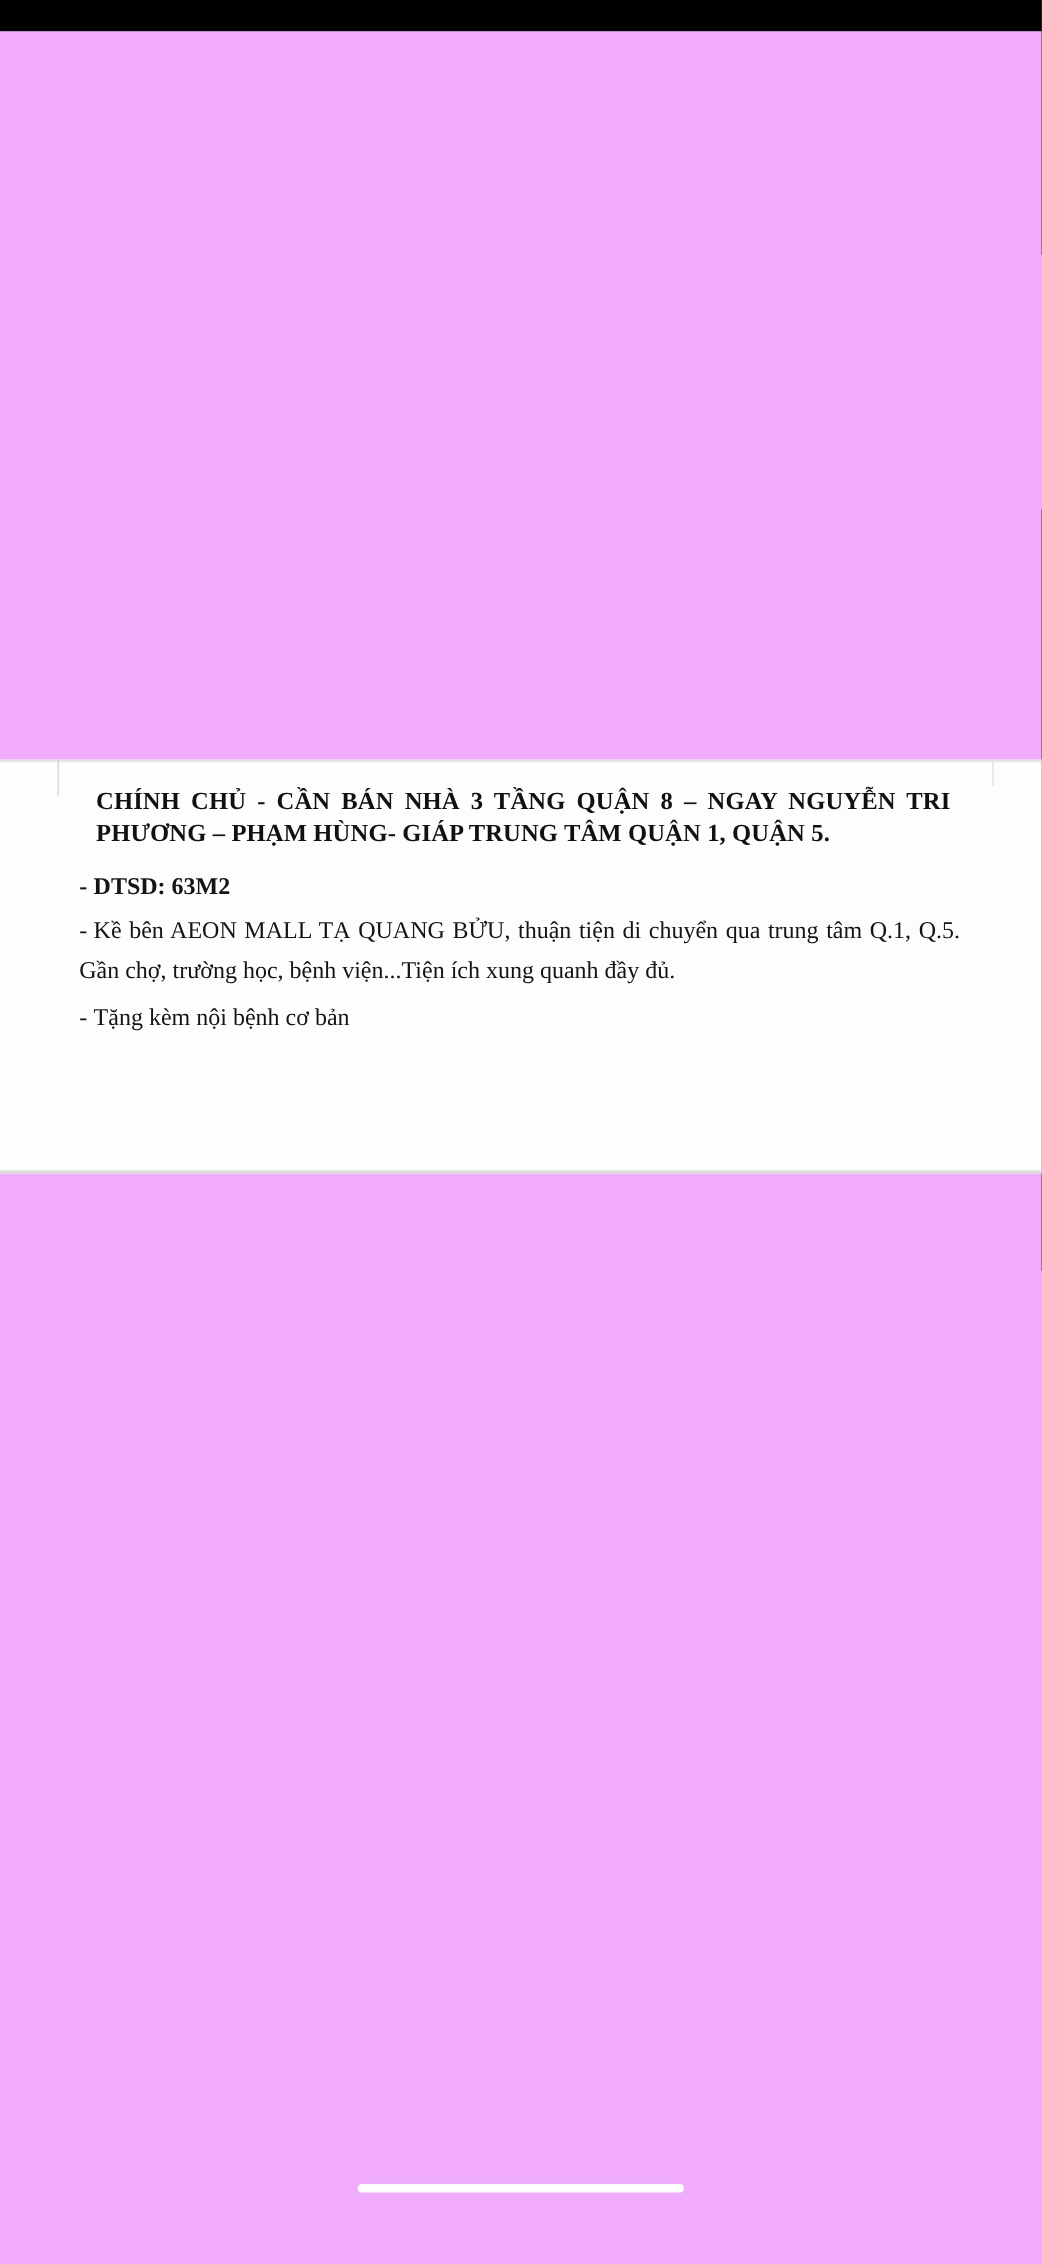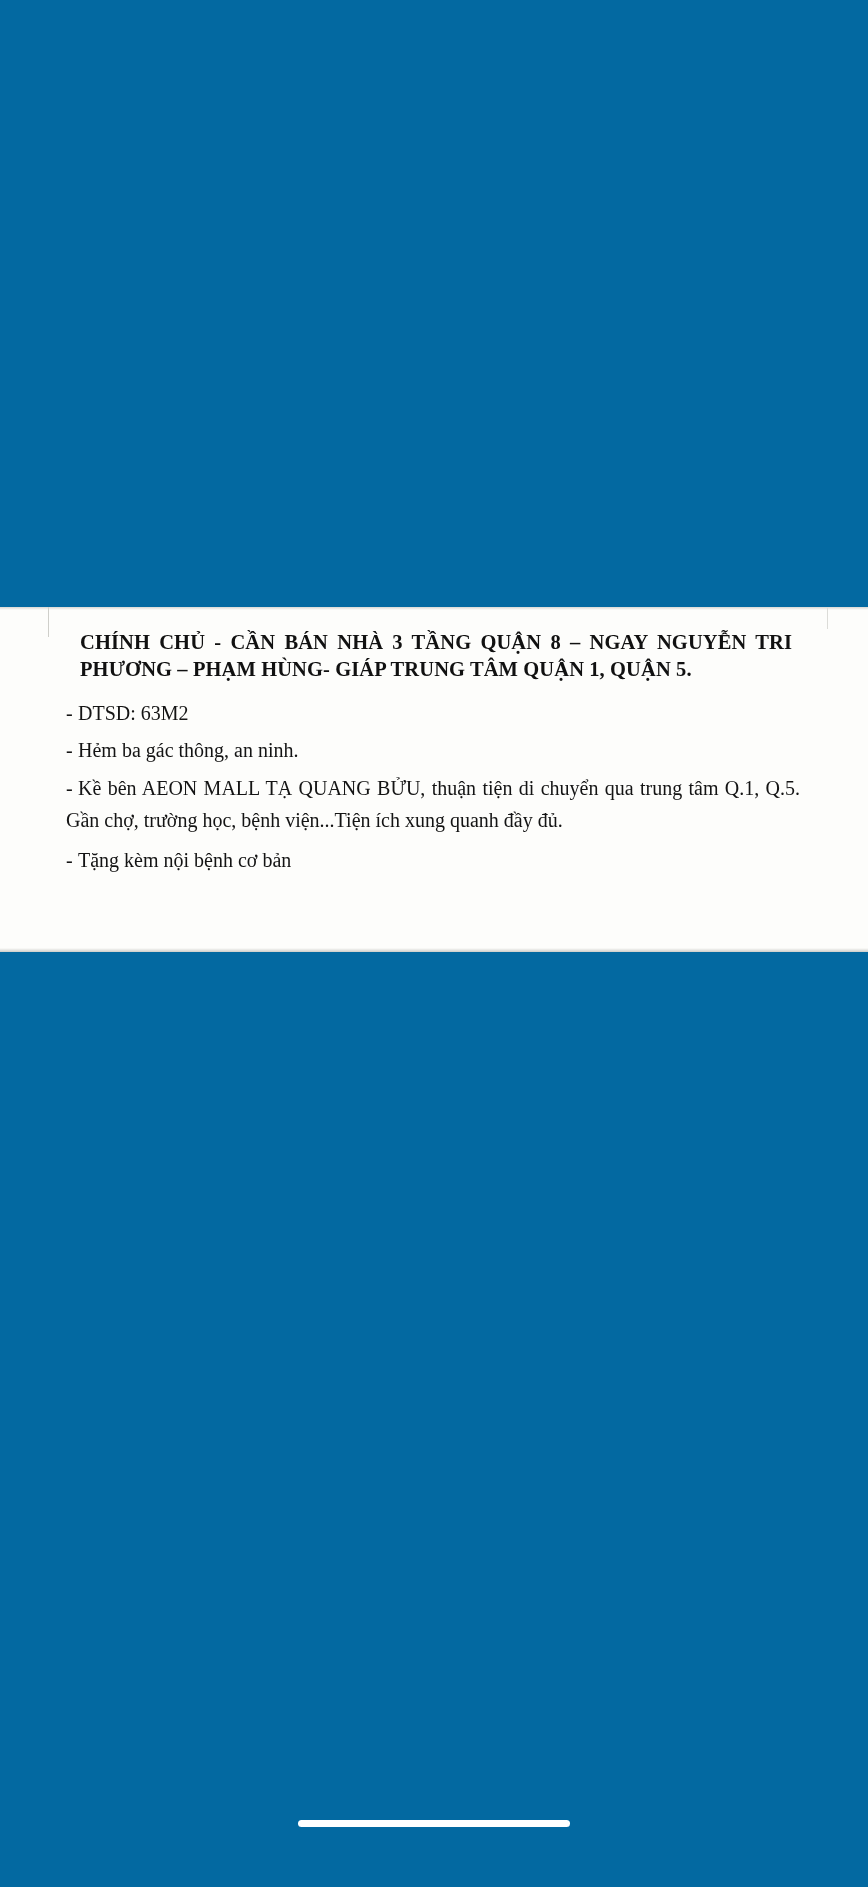--- a/index.html
+++ b/index.html
@@ -13,21 +13,22 @@
     height: 1887px;
     position: relative;
     overflow: hidden;
     font-family: "Liberation Serif", serif;
   }
 
   
   #viewer {
     position: absolute;
     inset: 0;
-    background: #0369a1;
+    background: #f0abfc;
+    margin-top: 26px;
   }
 
   
   #document-slice {
     position: absolute;
     left: 0;
     top: 607px;
     width: 868px;
     height: 345px;
     background: #fdfdfb;
@@ -106,21 +107,21 @@
     padding-left: 0;
     text-indent: 0;
   }
   .doc-line .dash {
     display: inline-block;
     width: 12px;
     color: #141414;
   }
   .doc-line .txt { display: inline; }
 
-  .doc-line.tight { margin-bottom: 5px; }
+  .doc-line.tight { margin-bottom: 5px; font-weight: bold; }
 
   
   #home-indicator {
     position: absolute;
     left: 50%;
     transform: translateX(-50%);
     bottom: 60px;
     width: 272px;
     height: 7px;
     border-radius: 4px;
@@ -140,23 +141,20 @@
     <div class="doc-body">
       <p class="doc-title">CHÍNH CHỦ - CẦN BÁN NHÀ 3 TẦNG QUẬN 8 – NGAY NGUYỄN TRI PHƯƠNG – PHẠM HÙNG- GIÁP TRUNG TÂM QUẬN 1, QUẬN 5.</p>
 
       <div class="doc-lines">
 
         <p class="doc-line tight">
           <span class="dash">-</span><span class="txt">DTSD: 63M2</span>
         </p>
 
 
-        <p class="doc-line tight">
-          <span class="dash">-</span><span class="txt">Hẻm ba gác thông, an ninh.</span>
-        </p>
 
         <p class="doc-line">
           <span class="dash">-</span><span class="txt">Kề bên AEON MALL TẠ QUANG BỬU, thuận tiện di chuyển qua trung tâm Q.1, Q.5. Gần chợ, trường học, bệnh viện...Tiện ích xung quanh đầy đủ.</span>
         </p>
 
         <p class="doc-line">
           <span class="dash">-</span><span class="txt">Tặng kèm nội bệnh cơ bản</span>
         </p>
 
       </div>

